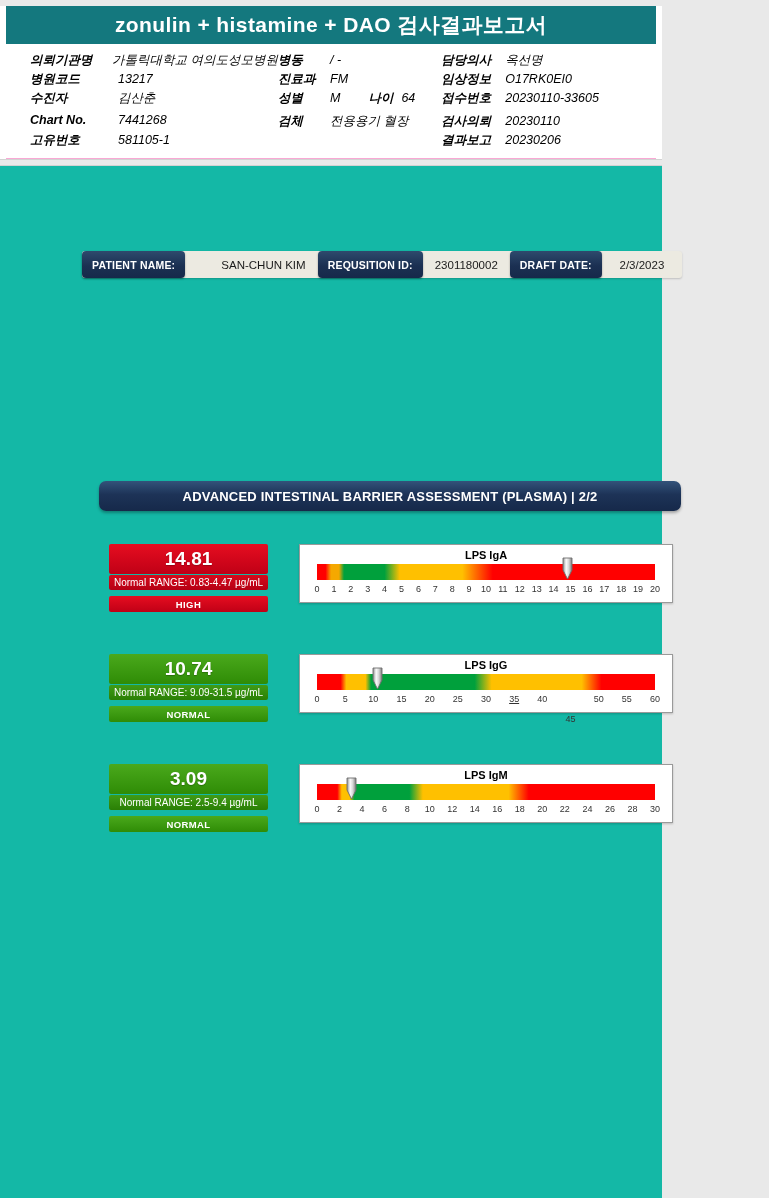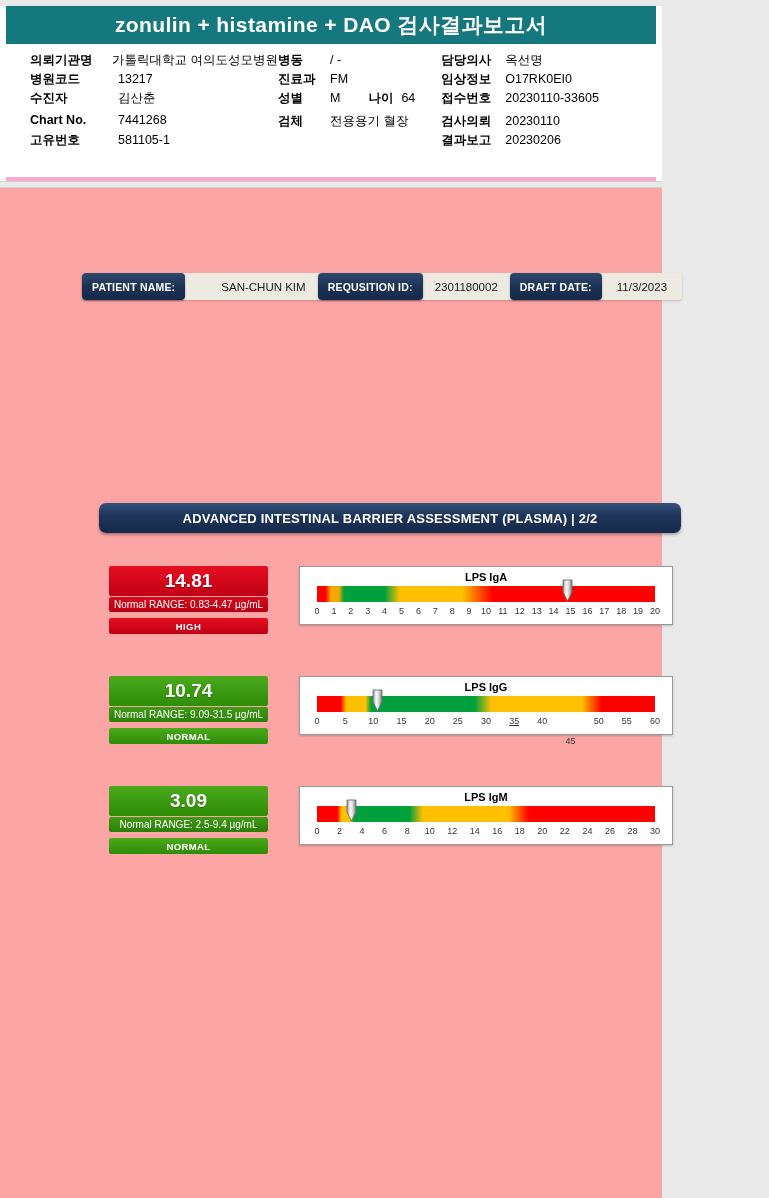--- a/index.html
+++ b/index.html
@@ -10,21 +10,21 @@
   body {
     width: 769px;
     height: 1198px;
     font-family: "Liberation Sans", sans-serif;
     overflow: hidden;
   }
   .page {
     position: relative;
     width: 662px;
     height: 1198px;
-    background: #fca5a5;
+    background: #14b8a6;
     box-sizing: border-box;
   }
   
   .top-margin {
     height: 6px;
     background: #e9e9e9;
   }
   .kheader-wrap {
     padding: 0 6px;
     background: #ffffff;
@@ -37,23 +37,24 @@
     justify-content: center;
   }
   .kbanner-title {
     color: #ffffff;
     font-size: 21px;
     font-weight: bold;
     letter-spacing: 0.4px;
     white-space: nowrap;
   }
   .kinfo {
-    padding: 8px 0 26px 0;
-    border-bottom: 4px solid #f9a8d4;
+    padding: 8px 0 7px 0;
+    border-bottom: 1px solid #f9a8d4;
     margin: 0 0px;
+    font-style: italic;
   }
   .kinfo-inner {
     display: flex;
     padding-left: 24px;
     font-size: 12.5px;
     color: #000;
   }
   .kcol { display: flex; flex-direction: column; }
   .kcol-1 { width: 248px; }
   .kcol-2 { width: 190px; }
@@ -333,21 +334,21 @@
   <div class="krule"></div>
 
   <div class="report">
 
     <div class="patient-bar">
       <div class="pill">PATIENT NAME:</div>
       <div class="pill-val pv-name">SAN-CHUN KIM</div>
       <div class="pill">REQUSITION ID:</div>
       <div class="pill-val pv-req">2301180002</div>
       <div class="pill">DRAFT DATE:</div>
-      <div class="pill-val pv-date">11/3/2023</div>
+      <div class="pill-val pv-date">2/3/2023</div>
     </div>
 
     <div class="section-banner">
       <span>ADVANCED INTESTINAL BARRIER ASSESSMENT (PLASMA) | 2/2</span>
     </div>
 
     <div id="results-container">
         <div class="result-row" style="top: 378px;">
           <div class="result-card rc-high">
             <div class="rc-value">14.81</div>

